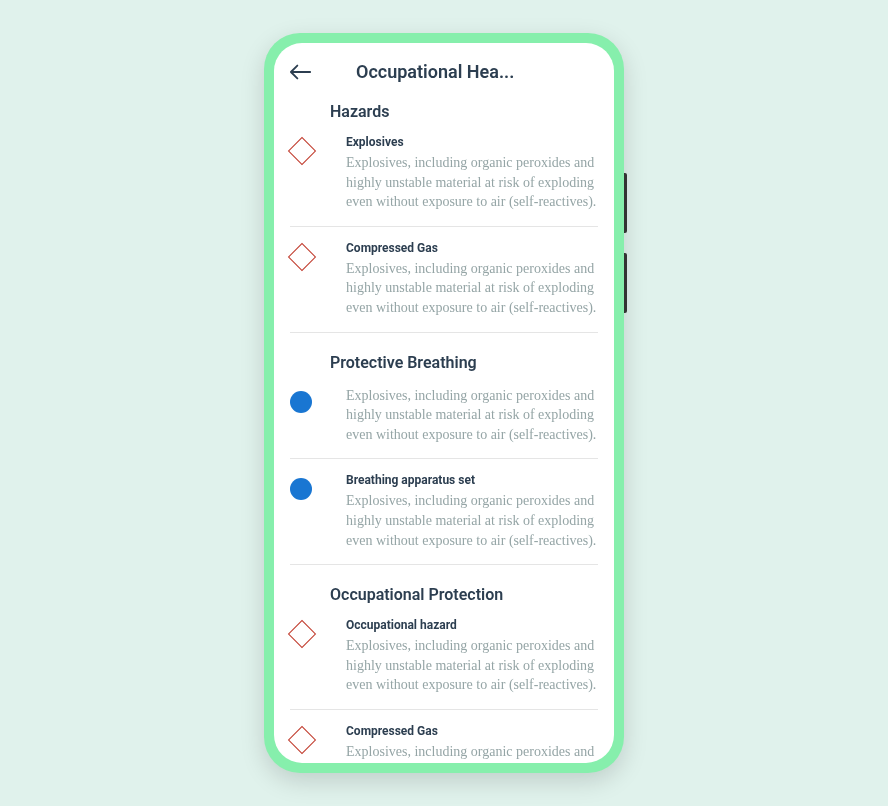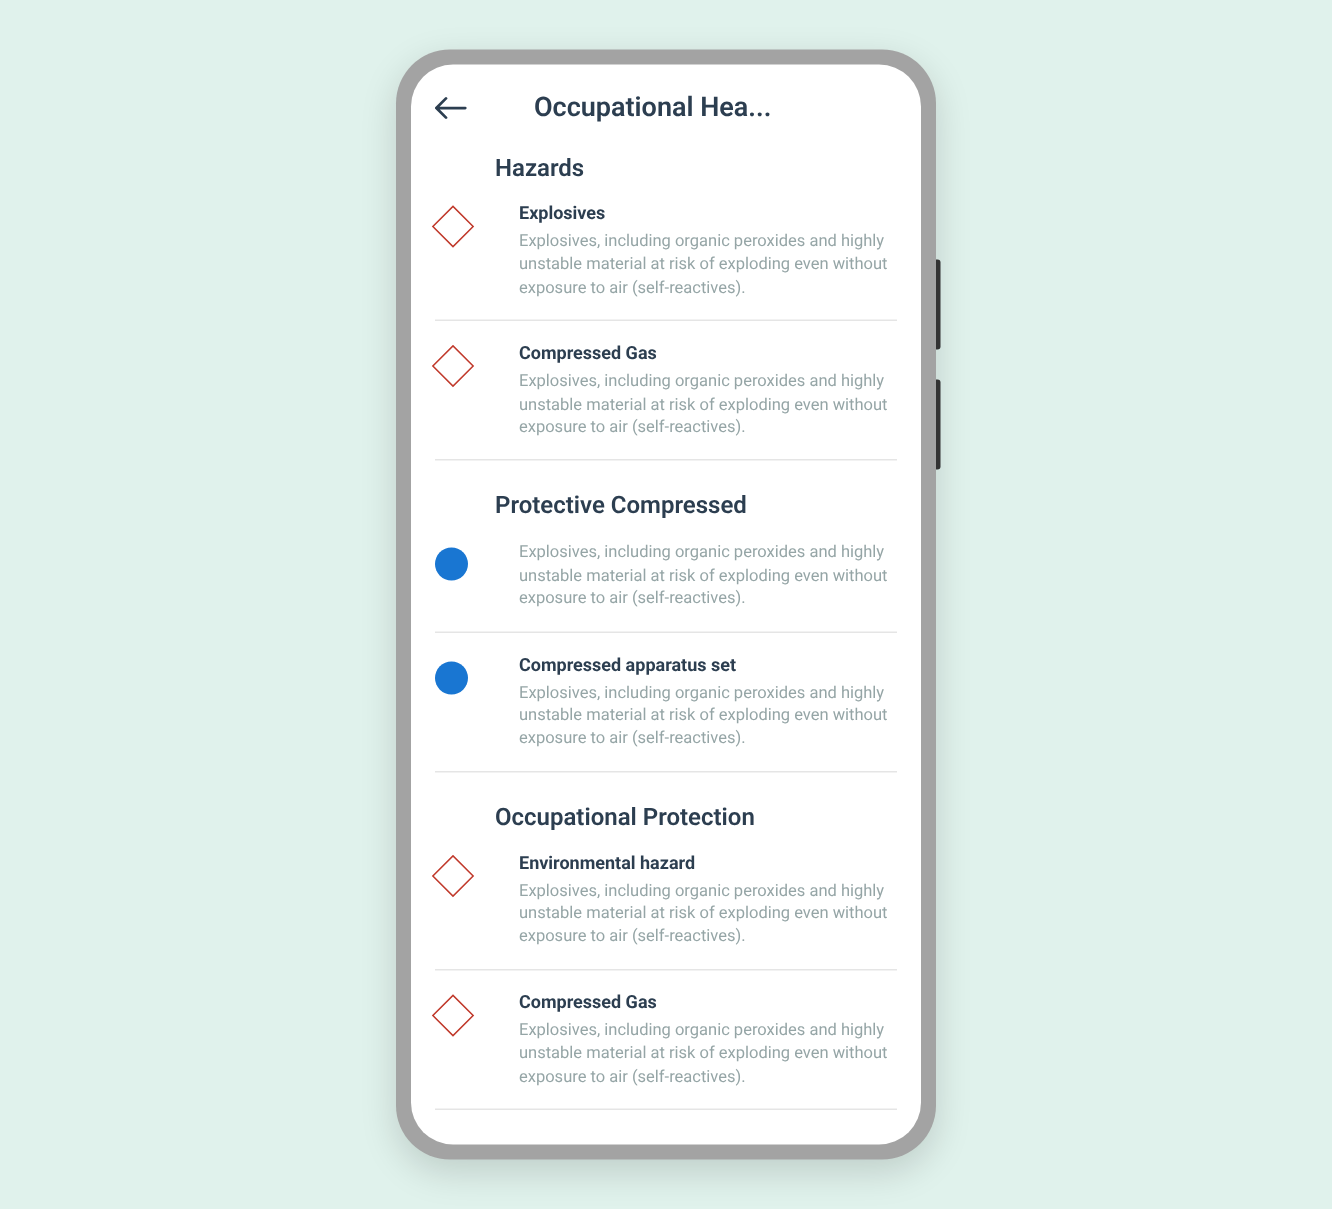--- a/index.html
+++ b/index.html
@@ -12,21 +12,21 @@
       height: 806px;
       background: #e0f2ec;
       display: flex;
       align-items: center;
       justify-content: center;
       font-family: -apple-system, BlinkMacSystemFont, 'Segoe UI', Roboto, sans-serif;
     }
     .phone-frame {
       width: 360px;
       height: 740px;
-      background: #a3a3a3;
+      background: #86efac;
       border-radius: 36px;
       padding: 10px;
       position: relative;
       box-shadow: 0 8px 24px rgba(0,0,0,0.15);
     }
     .side-button {
       position: absolute;
       right: -3px;
       width: 3px;
       background: #333;
@@ -117,23 +117,24 @@
     .item-text {
       flex: 1;
     }
     .item-title {
       font-size: 12px;
       font-weight: 700;
       color: #2c3e50;
       margin-bottom: 4px;
     }
     .item-desc {
-      font-size: 11px;
+      font-size: 14px;
       color: #95a5a6;
       line-height: 1.4;
+      font-family: Liberation Serif, serif;
     }
   </style>
 </head>
 <body>
 
 <div class="phone-frame">
   <div class="side-button b1"></div>
   <div class="side-button b2"></div>
   <div class="screen">
     <div class="header">
@@ -160,47 +161,47 @@
             <div class="item-icon">
               <div class="diamond-icon"></div>
             </div>
             <div class="item-text">
               <div class="item-title">Compressed Gas</div>
               <div class="item-desc">Explosives, including organic peroxides and highly unstable material at risk of exploding even without exposure to air (self-reactives).</div>
             </div>
           </div>
         </div>
         <div class="section">
-          <div class="section-title">Protective Compressed</div>
+          <div class="section-title">Protective Breathing</div>
           <div class="item">
             <div class="item-icon">
               <div class="circle-icon"></div>
             </div>
             <div class="item-text">
               <div class="item-desc">Explosives, including organic peroxides and highly unstable material at risk of exploding even without exposure to air (self-reactives).</div>
             </div>
           </div>
           <div class="item">
             <div class="item-icon">
               <div class="circle-icon"></div>
             </div>
             <div class="item-text">
-              <div class="item-title">Compressed apparatus set</div>
+              <div class="item-title">Breathing apparatus set</div>
               <div class="item-desc">Explosives, including organic peroxides and highly unstable material at risk of exploding even without exposure to air (self-reactives).</div>
             </div>
           </div>
         </div>
         <div class="section">
           <div class="section-title">Occupational Protection</div>
           <div class="item">
             <div class="item-icon">
               <div class="diamond-icon"></div>
             </div>
             <div class="item-text">
-              <div class="item-title">Environmental hazard</div>
+              <div class="item-title">Occupational hazard</div>
               <div class="item-desc">Explosives, including organic peroxides and highly unstable material at risk of exploding even without exposure to air (self-reactives).</div>
             </div>
           </div>
           <div class="item">
             <div class="item-icon">
               <div class="diamond-icon"></div>
             </div>
             <div class="item-text">
               <div class="item-title">Compressed Gas</div>
               <div class="item-desc">Explosives, including organic peroxides and highly unstable material at risk of exploding even without exposure to air (self-reactives).</div>

